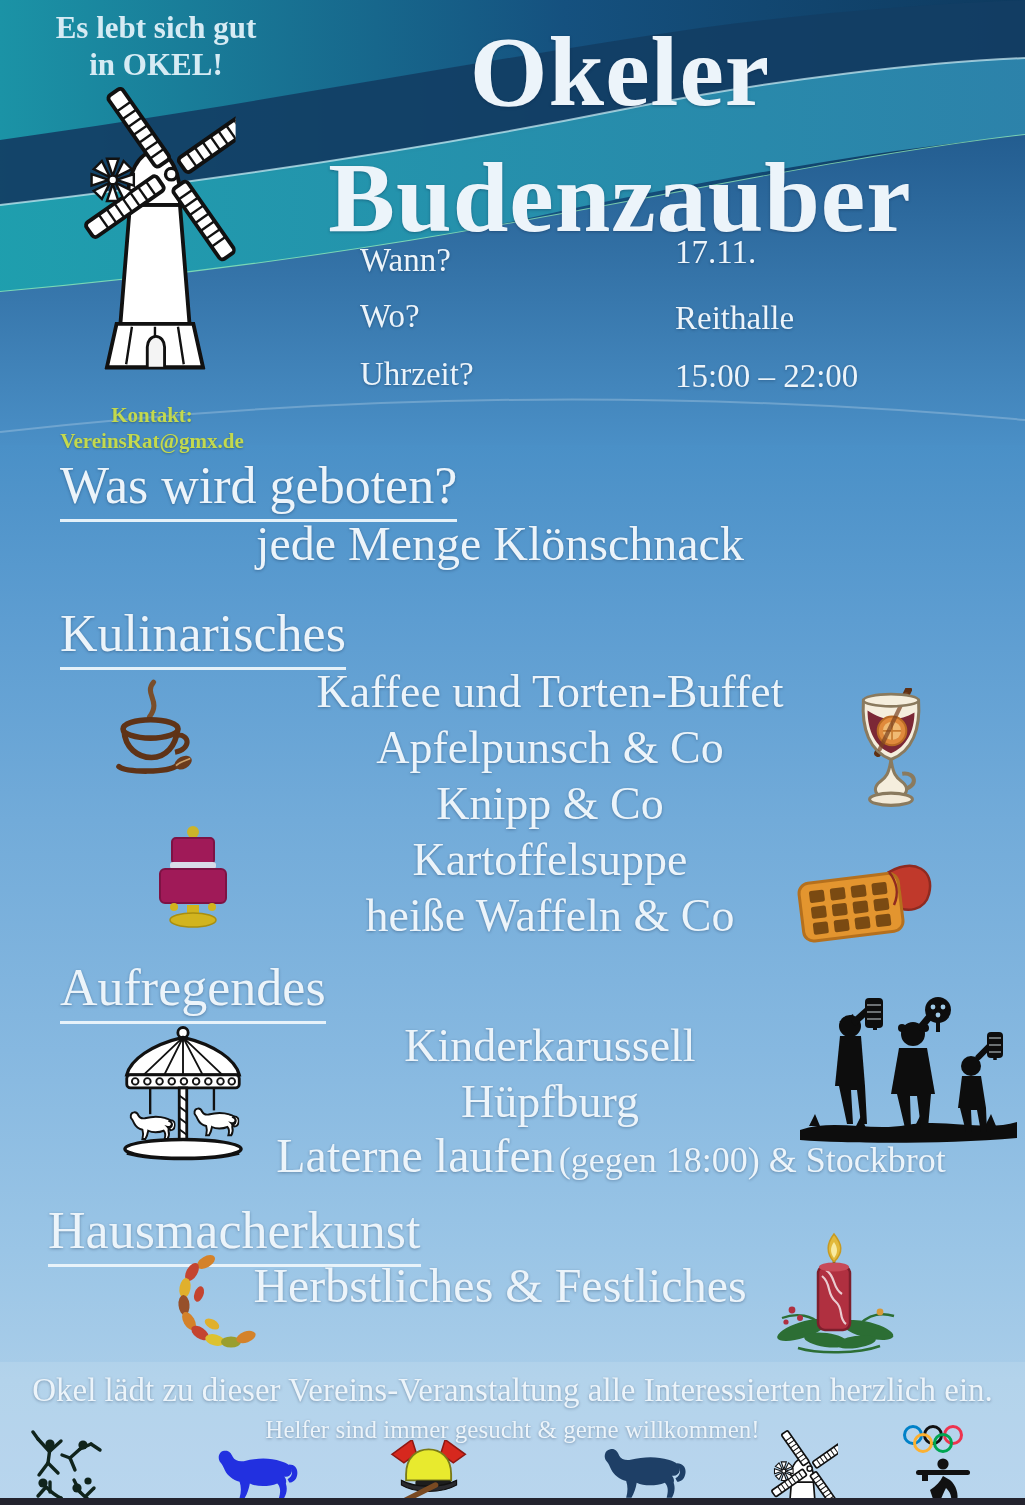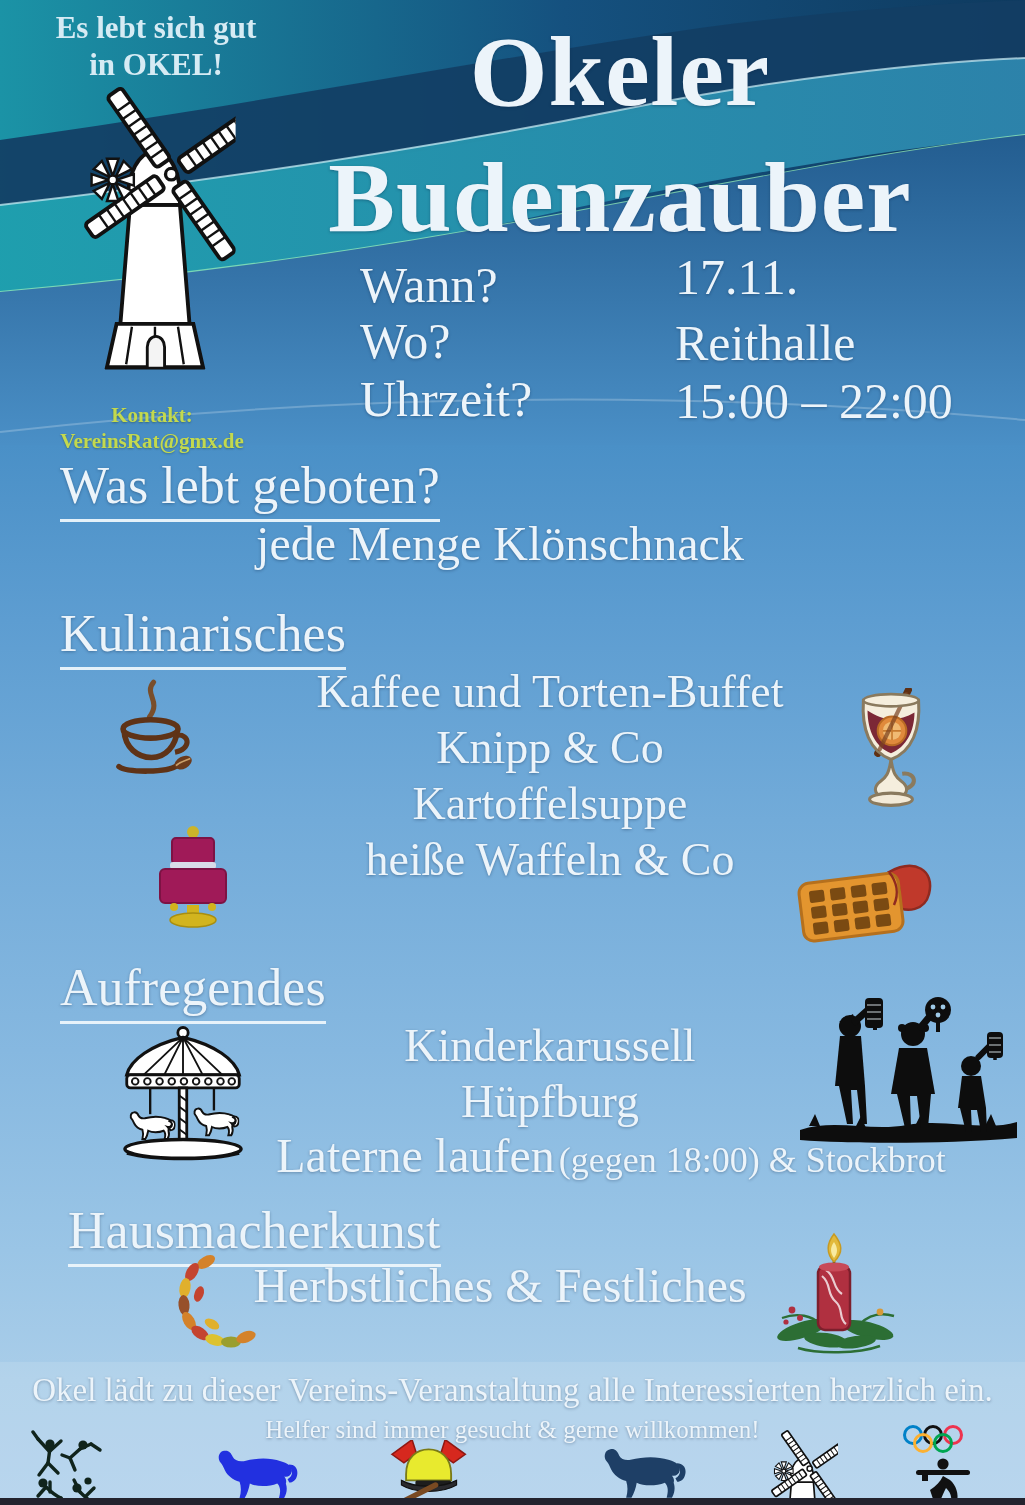--- a/index.html
+++ b/index.html
@@ -11,21 +11,21 @@
     background:linear-gradient(180deg,
       #2f6fa6 0px,#4a90c7 445px,#5d9dd1 620px,
       #72abd9 820px,#86b8e0 1050px,#9ac5e6 1250px,
       #a9cde9 1380px,#b0d1ec 1505px);
   }
   .abs{position:absolute;}
   .txt{color:#ecf4fa;text-shadow:0 1px 3px rgba(10,30,60,.35);}
   .tagline{font-weight:700;font-size:31px;line-height:1.18;text-align:center;color:#d6ebf4;}
   .kontakt{font-weight:700;font-size:21px;line-height:1.25;text-align:center;color:#c3d94e;text-shadow:0 1px 2px rgba(20,40,20,.35);margin-top:38px;}
   .title{font-weight:700;font-size:100px;line-height:1;text-align:center;letter-spacing:1px;}
-  .info-row{font-size:50px;line-height:1;margin-top:16px;}
+  .info-row{font-size:33px;line-height:1;}
   .heading{font-size:52px;line-height:1;}
   .uhead{display:inline-block;border-bottom:3px solid rgba(236,246,251,.95);padding-bottom:7px;}
   .itemline{font-size:46px;line-height:56px;white-space:nowrap;}
   .subline{font-size:48px;line-height:1;}
   .lat-main{font-size:48px;}
   .lat-suffix{font-size:36px;}
   .invite{font-size:33px;text-align:center;}
   .helpers{font-size:25px;text-align:center;}
   .center{text-align:center;}
   .bottom-bar{left:0;bottom:0;width:1025px;height:7px;background:#23232e;}
@@ -128,29 +128,30 @@
   <div class="abs txt title" style="left:215px;top:148px;width:810px;">Budenzauber</div>
 
   <div class="abs txt info-row" style="left:360px;top:244px;">Wann?</div>
   <div class="abs txt info-row" style="left:675px;top:236px;">17.11.</div>
   <div class="abs txt info-row" style="left:360px;top:300px;">Wo?</div>
   <div class="abs txt info-row" style="left:675px;top:302px;">Reithalle</div>
   <div class="abs txt info-row" style="left:360px;top:358px;">Uhrzeit?</div>
   <div class="abs txt info-row" style="left:675px;top:360px;">15:00 – 22:00</div>
 
   <div class="abs txt heading" style="left:60px;top:460px;">
-    <span class="uhead">Was lebt geboten?</span>
+    <span class="uhead">Was wird geboten?</span>
   </div>
   <div class="abs txt subline center" style="left:100px;top:520px;width:800px;">jede Menge Klönschnack</div>
 
   <div class="abs txt heading" style="left:60px;top:608px;">
     <span class="uhead">Kulinarisches</span>
   </div>
   <div class="abs txt center" style="left:150px;top:664px;width:800px;">
     <div class="itemline">Kaffee und Torten-Buffet</div>
+    <div class="itemline">Apfelpunsch &amp; Co</div>
     <div class="itemline">Knipp &amp; Co</div>
     <div class="itemline">Kartoffelsuppe</div>
     <div class="itemline">heiße Waffeln &amp; Co</div>
   </div>
 
   <svg class="abs" style="left:95px;top:676px" width="105" height="112" viewBox="0 0 100 110">
     <path d="M56,6 C46,18 64,24 52,40" fill="none" stroke="#7a4a22" stroke-width="5" stroke-linecap="round" opacity="0.95"></path>
     <ellipse cx="53" cy="52" rx="27" ry="9" fill="none" stroke="#5f3317" stroke-width="5.5"></ellipse>
     <path d="M27,54 C28,70 40,80 54,80 C68,80 78,68 79,54" fill="none" stroke="#5f3317" stroke-width="5.5"></path>
     <path d="M79,58 C92,57 93,72 77,75" fill="none" stroke="#5f3317" stroke-width="5"></path>
@@ -279,21 +280,21 @@
     <g stroke="#e8f2f8" stroke-width="1.6" opacity="0.55">
       <line x1="72" y1="15" x2="86" y2="15"></line>
         <line x1="72" y1="22" x2="86" y2="22"></line>
         <line x1="72" y1="29" x2="86" y2="29"></line>
       <line x1="194" y1="48" x2="206" y2="48"></line>
         <line x1="194" y1="55" x2="206" y2="55"></line>
         <line x1="194" y1="62" x2="206" y2="62"></line>
     </g>
   </svg>
 
-  <div class="abs txt heading" style="left:68px;top:1205px;">
+  <div class="abs txt heading" style="left:48px;top:1205px;">
     <span class="uhead">Hausmacherkunst</span>
   </div>
   <div class="abs txt subline center" style="left:100px;top:1262px;width:800px;">Herbstliches &amp; Festliches</div>
 
   <svg class="abs" style="left:172px;top:1252px" width="96" height="100" viewBox="0 0 96 100">
     <g>
       <ellipse cx="34" cy="10" rx="10" ry="5.5" fill="#d4822a" transform="rotate(-30 34 10)"></ellipse>
       <ellipse cx="20" cy="20" rx="10" ry="5.5" fill="#c44430" transform="rotate(-60 20 20)"></ellipse>
       <ellipse cx="13" cy="36" rx="10" ry="5.5" fill="#e0b02c" transform="rotate(-80 13 36)"></ellipse>
       <ellipse cx="12" cy="53" rx="10" ry="5.5" fill="#97502a" transform="rotate(85 12 53)"></ellipse>

